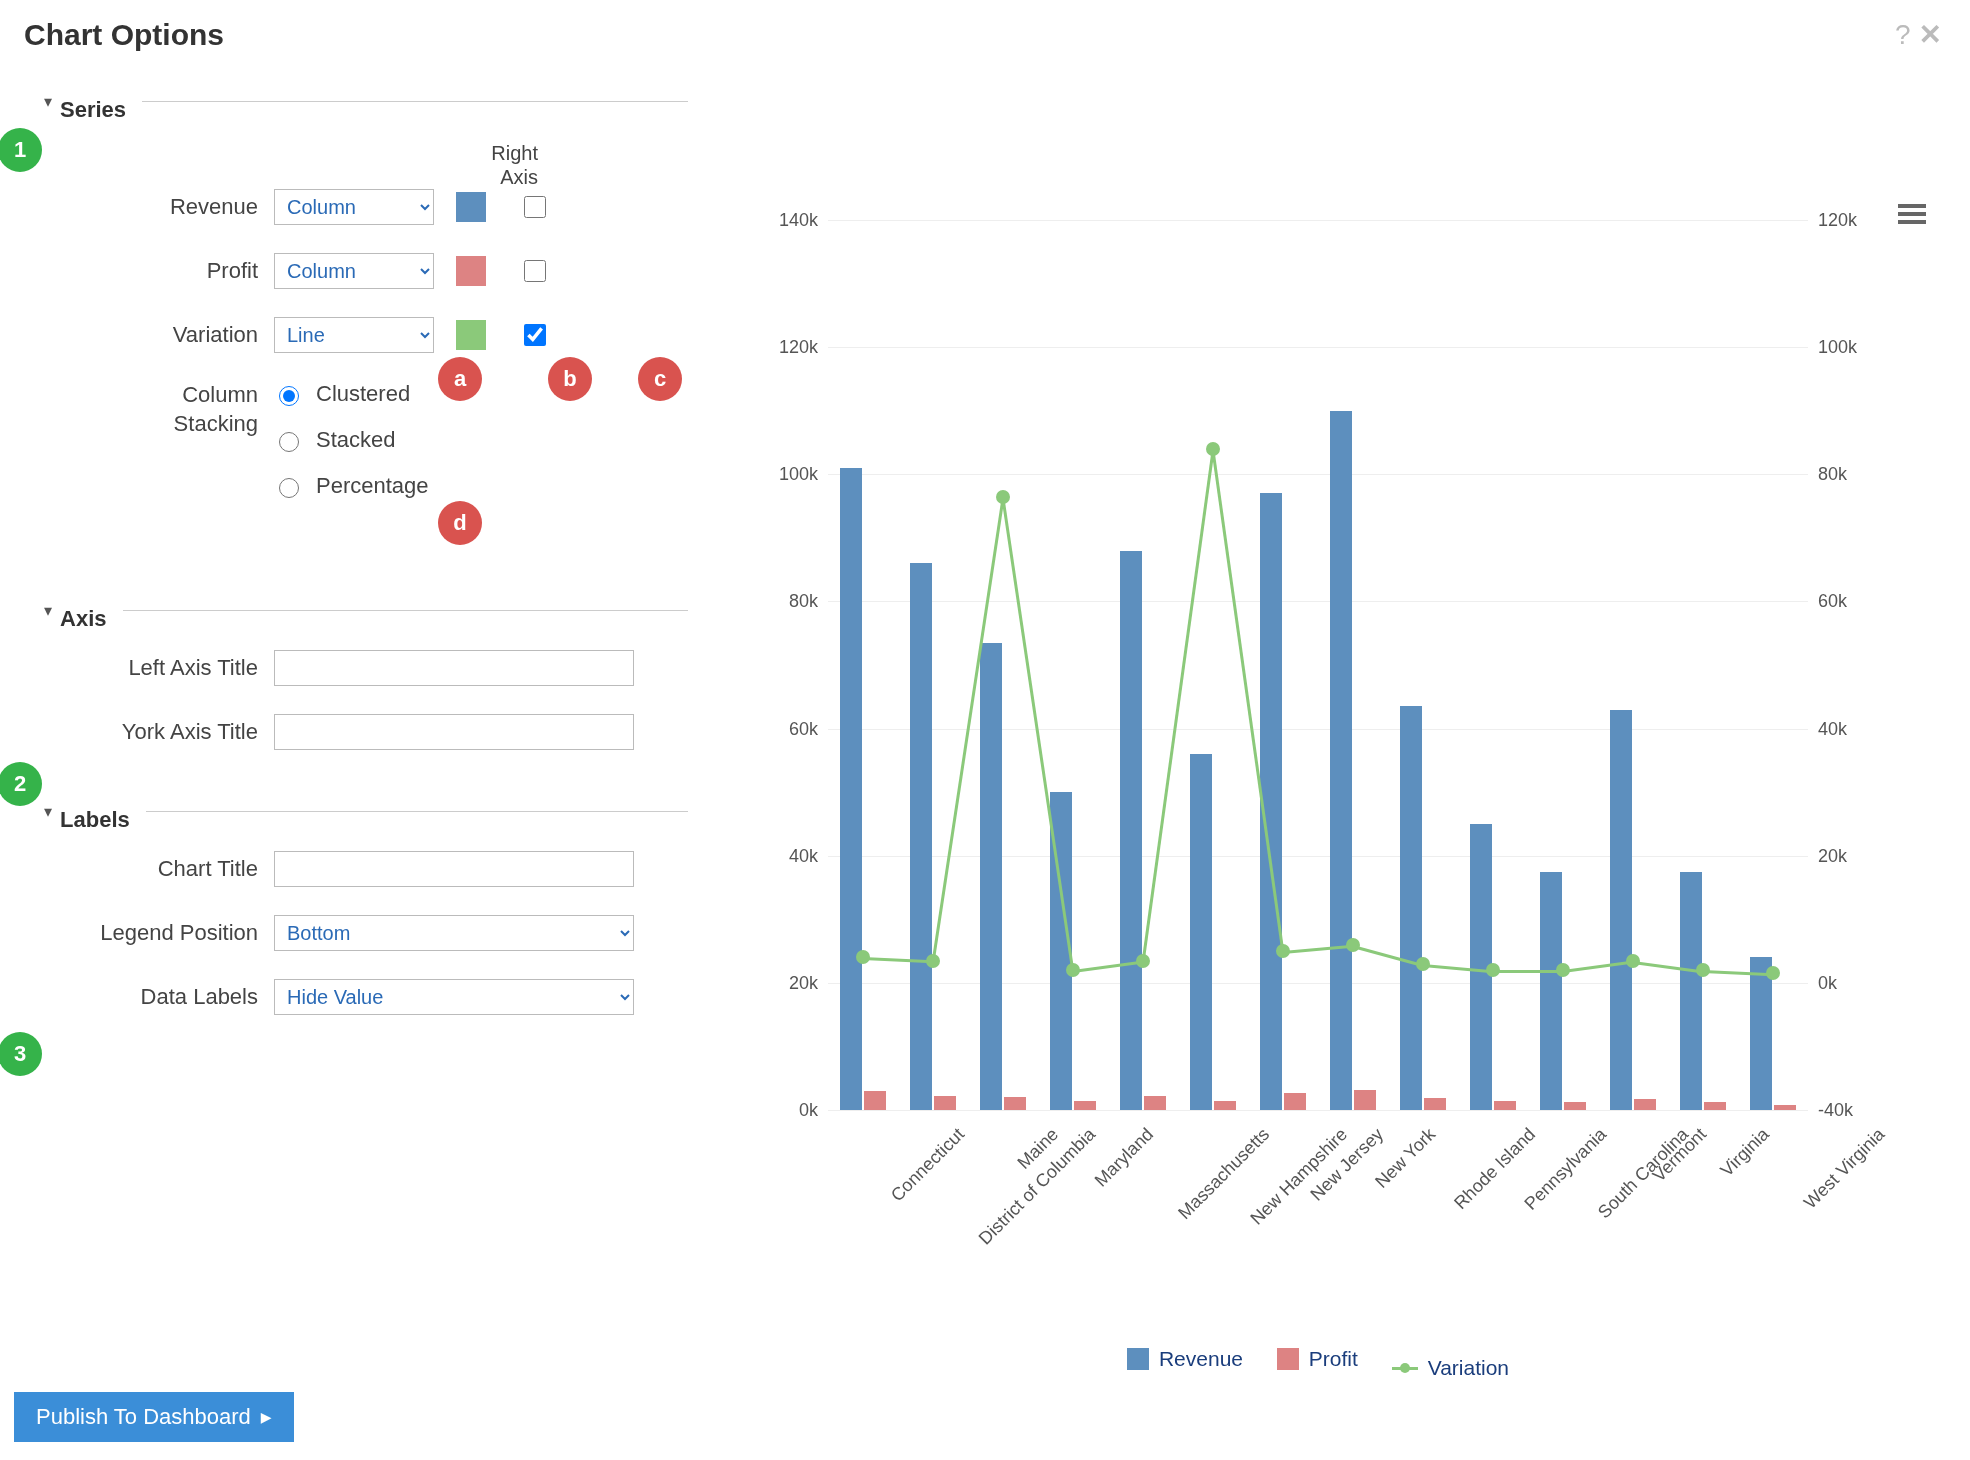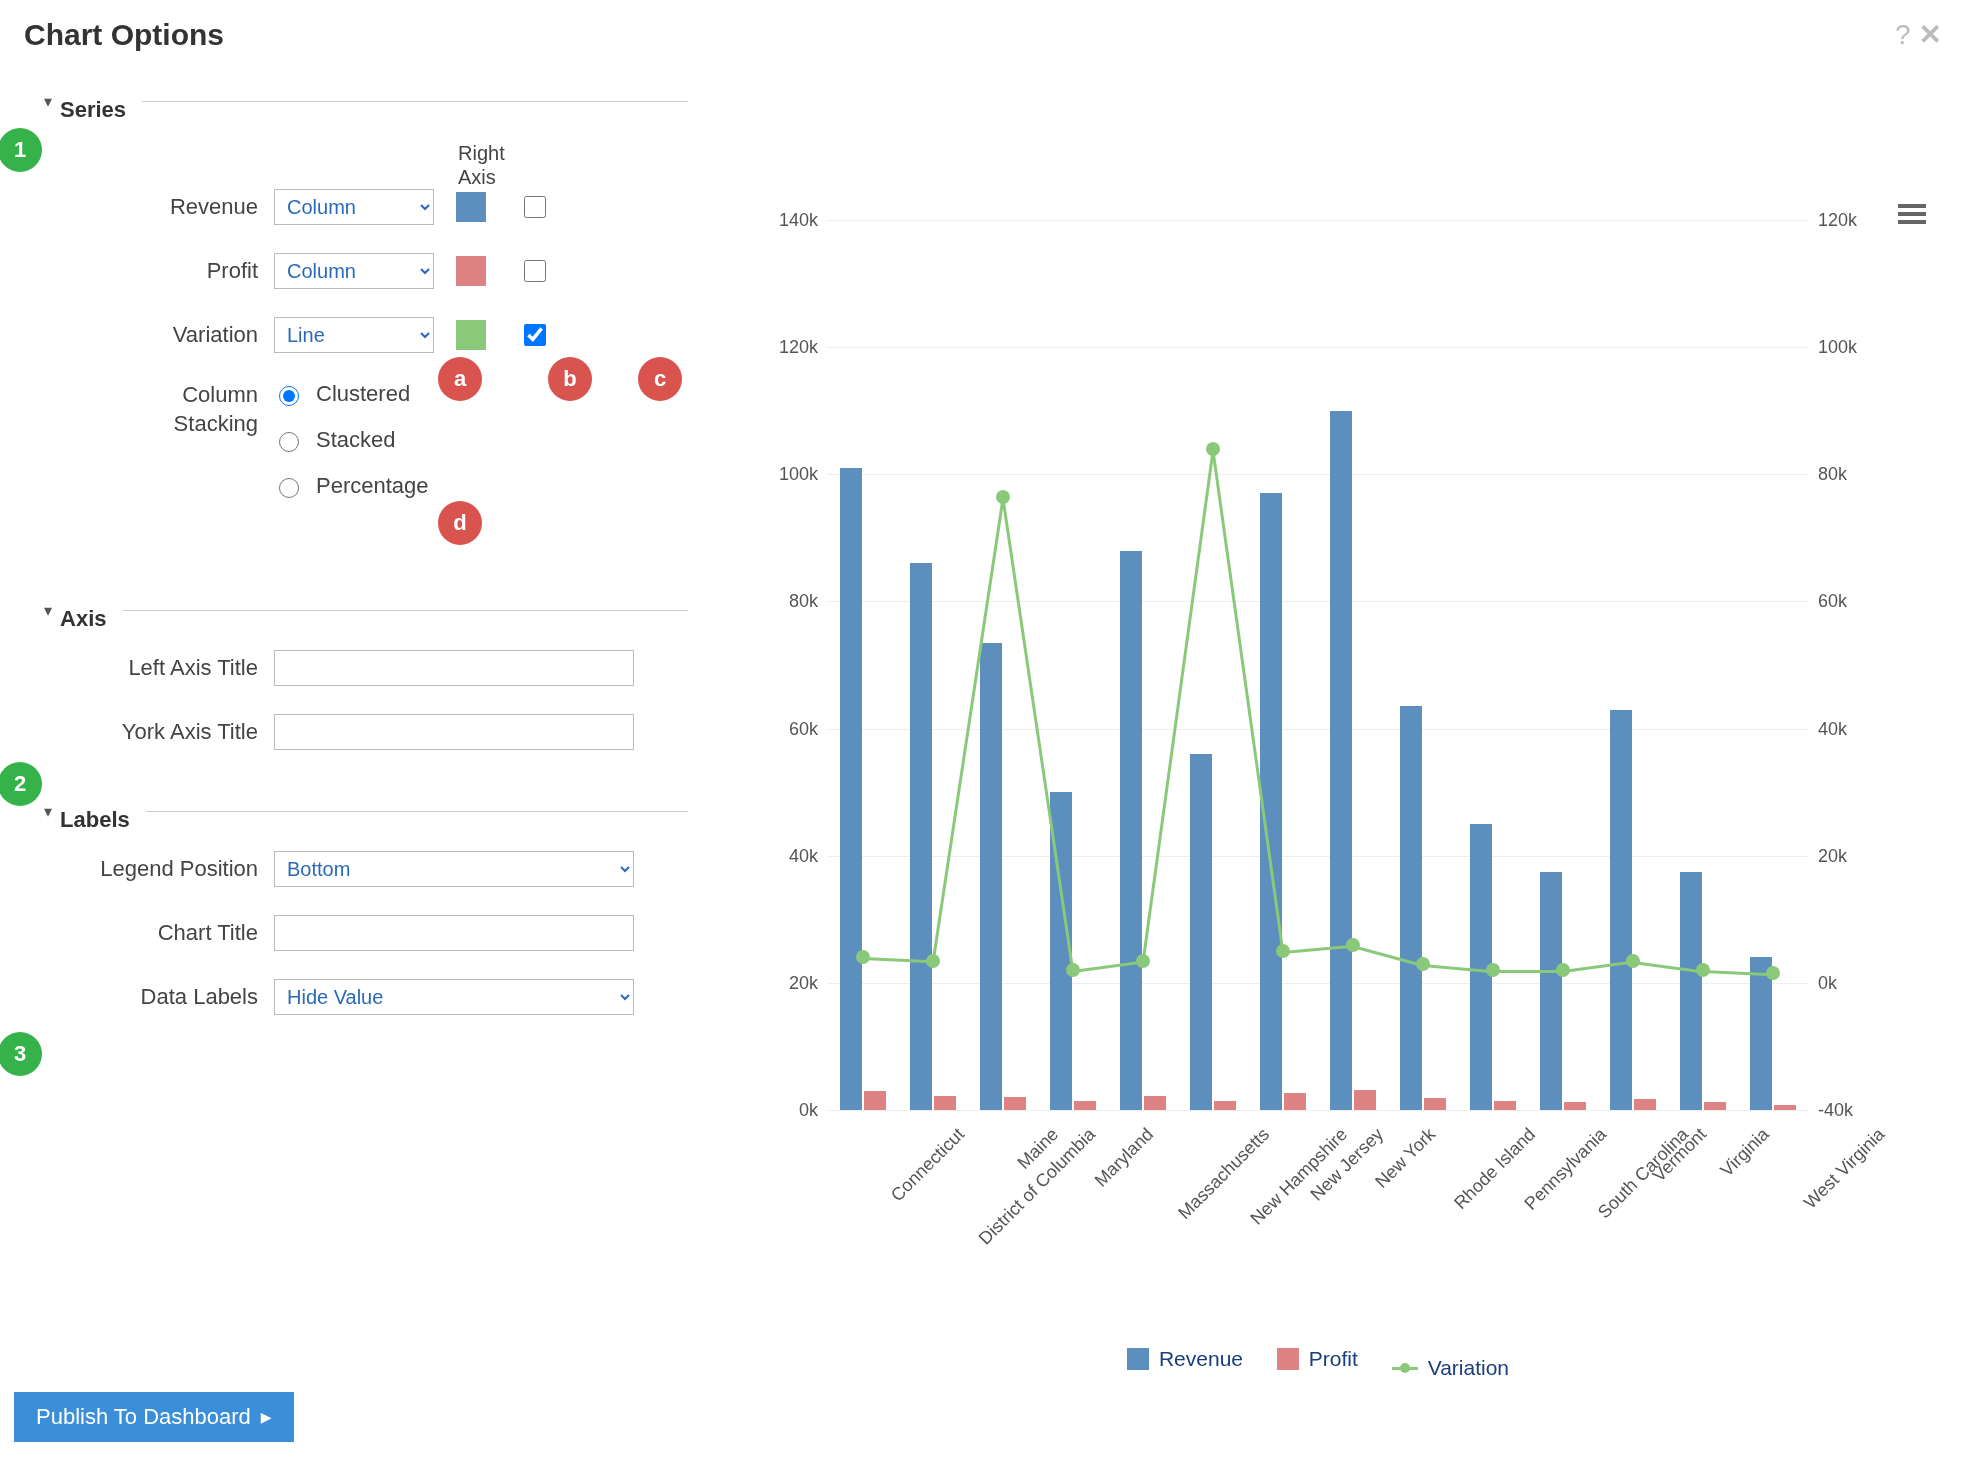--- a/index.html
+++ b/index.html
@@ -19,21 +19,21 @@
   .rule{flex:1;height:1px;background:#ccc;}
 
   .row{display:flex;align-items:center;margin-bottom:28px;}
   .row-label{width:190px;text-align:right;font-size:22px;color:#444;padding-right:16px;}
   select{font-size:20px;color:#2a6ab6;border:1px solid #bbb;background:#fff;height:36px;line-height:36px;padding:0 8px;}
   select.wide{width:360px;}
   select.series{width:160px;}
   input[type=text]{width:360px;height:36px;border:1px solid #bbb;font-size:20px;padding:0 8px;box-sizing:border-box;}
   .swatch{width:30px;height:30px;margin-left:22px;cursor:pointer;}
   .cb{width:22px;height:22px;margin-left:38px;cursor:pointer;}
-  .rax-header{font-size:20px;color:#444;text-align:left;width:80px;margin-left:390px;line-height:1.2;}
+  .rax-header{font-size:20px;color:#444;text-align:right;width:80px;margin-left:390px;line-height:1.2;}
   .radio-group .opt{display:flex;align-items:center;gap:14px;margin-bottom:20px;font-size:22px;color:#444;}
   .radio-group input[type=radio]{width:20px;height:20px;}
 
   .bubble{position:absolute;display:flex;align-items:center;justify-content:center;color:#fff;font-weight:bold;border-radius:50%;}
   .bubble.g{background:#35b34a;width:44px;height:44px;font-size:22px;}
   .bubble.r{background:#d9534f;width:44px;height:44px;font-size:22px;}
 
   .publish{position:absolute;left:14px;bottom:18px;background:#3b8ed8;color:#fff;font-size:22px;padding:12px 22px 12px 22px;display:flex;align-items:center;gap:10px;cursor:pointer;}
   .publish .tri{color:#fff;font-size:14px;}
 
@@ -144,26 +144,26 @@
       </div>
     </div>
 
     <div class="section" style="margin-top:40px;">
       <div class="section-header">
         <span class="caret">▾</span>
         <span class="section-title">Labels</span>
         <span class="rule"></span>
       </div>
       <div class="row">
+        <div class="row-label">Chart Title</div>
+        <input type="text" value="" style="">
+      </div>
+      <div class="row">
         <div class="row-label">Legend Position</div>
         <select class="wide"><option>Bottom</option></select>
-      </div>
-      <div class="row">
-        <div class="row-label">Chart Title</div>
-        <input type="text" value="" style="">
       </div>
       <div class="row">
         <div class="row-label">Data Labels</div>
         <select class="wide"><option>Hide Value</option></select>
       </div>
     </div>
 
   </div>
 
   <div class="right">

